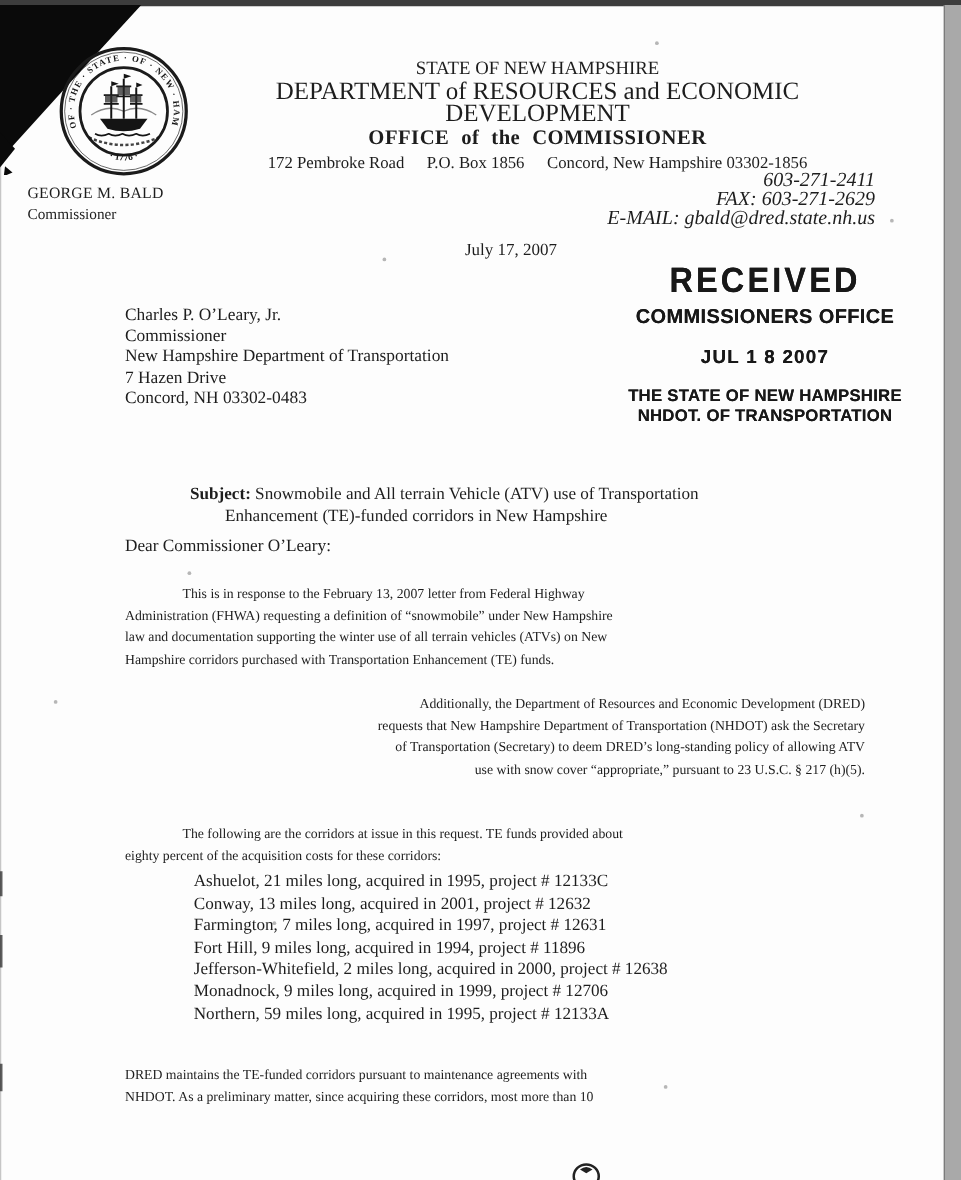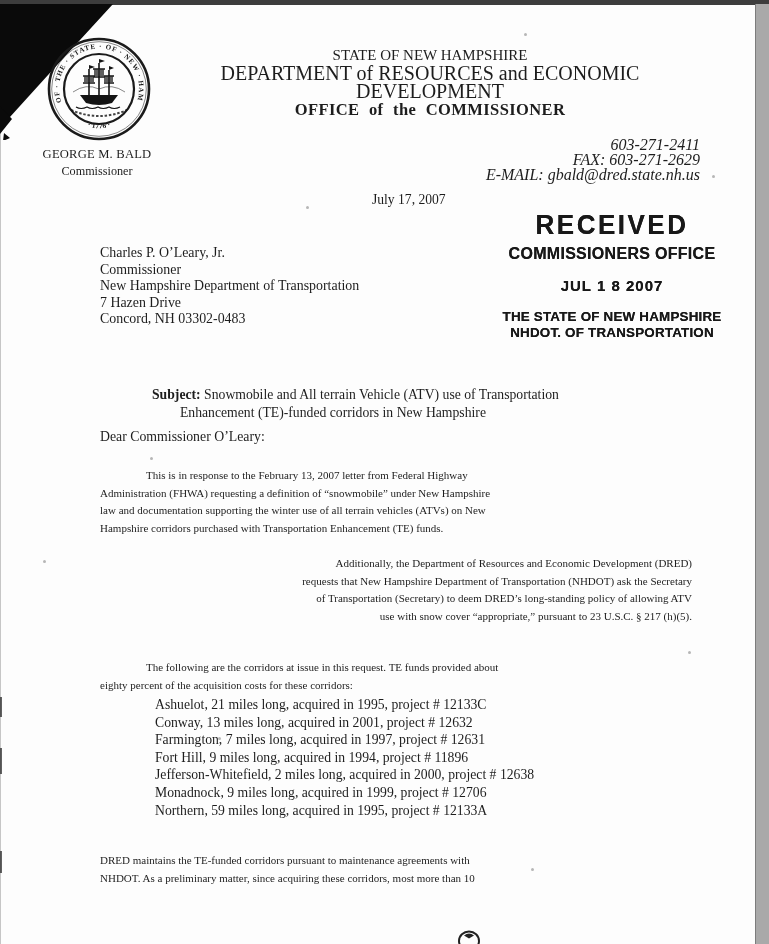--- a/index.html
+++ b/index.html
@@ -13,21 +13,21 @@
 
   
   .top-strip  { left:0; top:0; width:769px; height:5px; background:#3d3d3d; }
   .right-strip{ left:755px; top:4px; width:14px; height:940px; background:#a9a9a9; border-left:1px solid #7c7c7c; }
   .left-line  { left:0; top:130px; width:1px; height:814px; background:#c6c6c6; }
   .tick { left:0; width:2px; background:#2c2c2c; opacity:.75; }
   .speck { width:3px; height:3px; border-radius:50%; background:rgba(0,0,0,.28); }
 
   
   .seal-svg { left:46px; top:36px; width:106px; height:106px; }
-  .official { left:22px; top:147px; width:150px; text-align:center; }
+  .official { left:22px; top:147px; width:150px; text-align:left; }
   .official .name  { font-size:12.6px; letter-spacing:.2px; }
   .official .title { font-size:12.2px; margin-top:2px; }
 
   .hdr { left:170px; top:46px; width:520px; text-align:center; }
   .hdr-l1 { font-size:15px; line-height:18px; }
   .hdr-l2 { font-size:20px; line-height:18px; }
   .hdr-l3 { font-size:16.5px; line-height:19px; font-weight:bold; letter-spacing:.4px; word-spacing:5px; }
   .hdr-addr { font-size:13.4px; line-height:17px; margin-top:2px; }
   .hdr-addr span { display:inline-block; margin:0 9px; }
 
@@ -103,20 +103,23 @@
 
   <div class="abs official">
     <div class="name">GEORGE M. BALD</div>
     <div class="title">Commissioner</div>
   </div>
 
   <div class="abs hdr">
     <div class="hdr-l1">STATE OF NEW HAMPSHIRE</div>
     <div class="hdr-l2">DEPARTMENT of RESOURCES and ECONOMIC DEVELOPMENT</div>
     <div class="hdr-l3">OFFICE of the COMMISSIONER</div>
+    <div class="hdr-addr">
+      <span>172 Pembroke Road</span><span>P.O. Box 1856</span><span>Concord, New Hampshire  03302-1856</span>
+    </div>
   </div>
 
   <div class="abs contact">
     <div>603-271-2411</div>
     <div>FAX: 603-271-2629</div>
     <div>E-MAIL:  gbald@dred.state.nh.us</div>
   </div>
 
   <div class="abs dateline">July 17, 2007</div>
 

